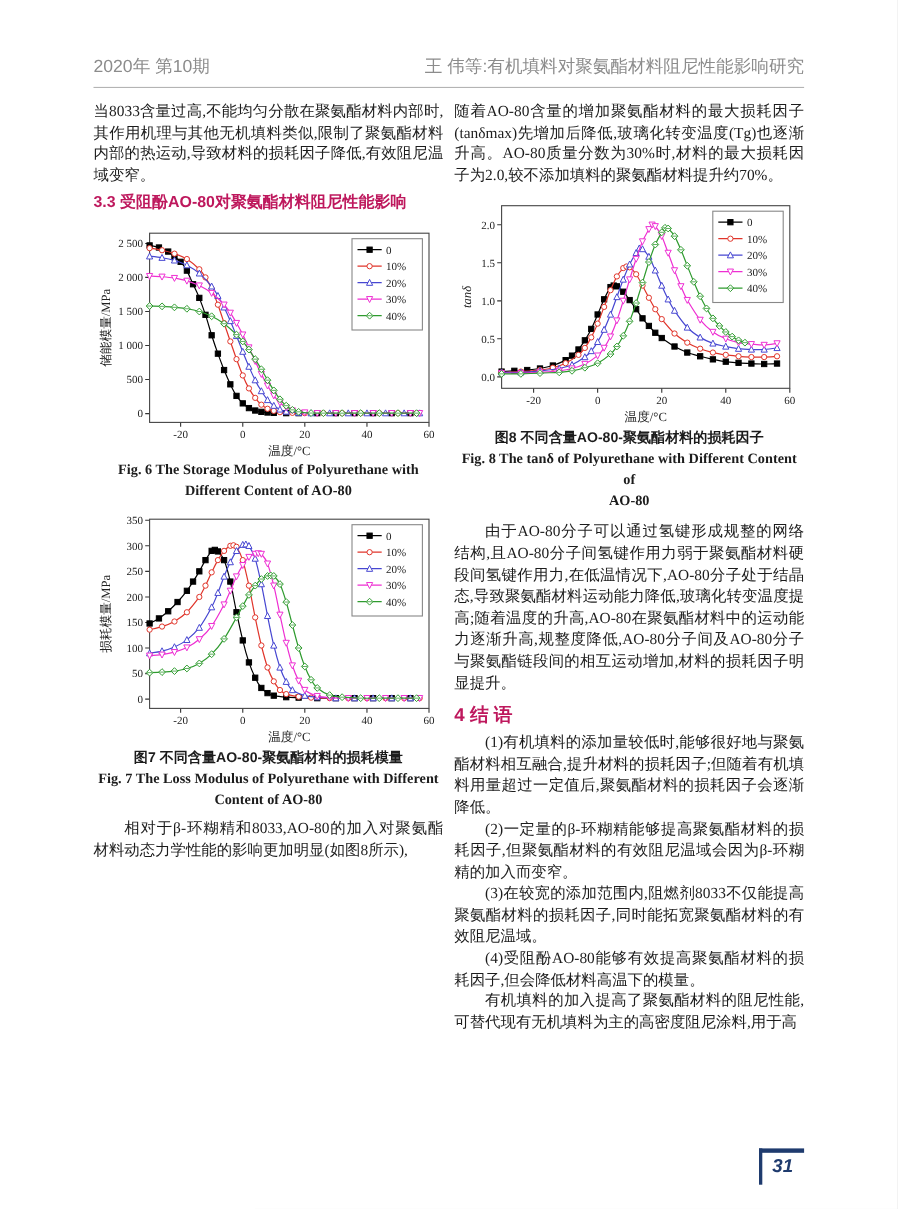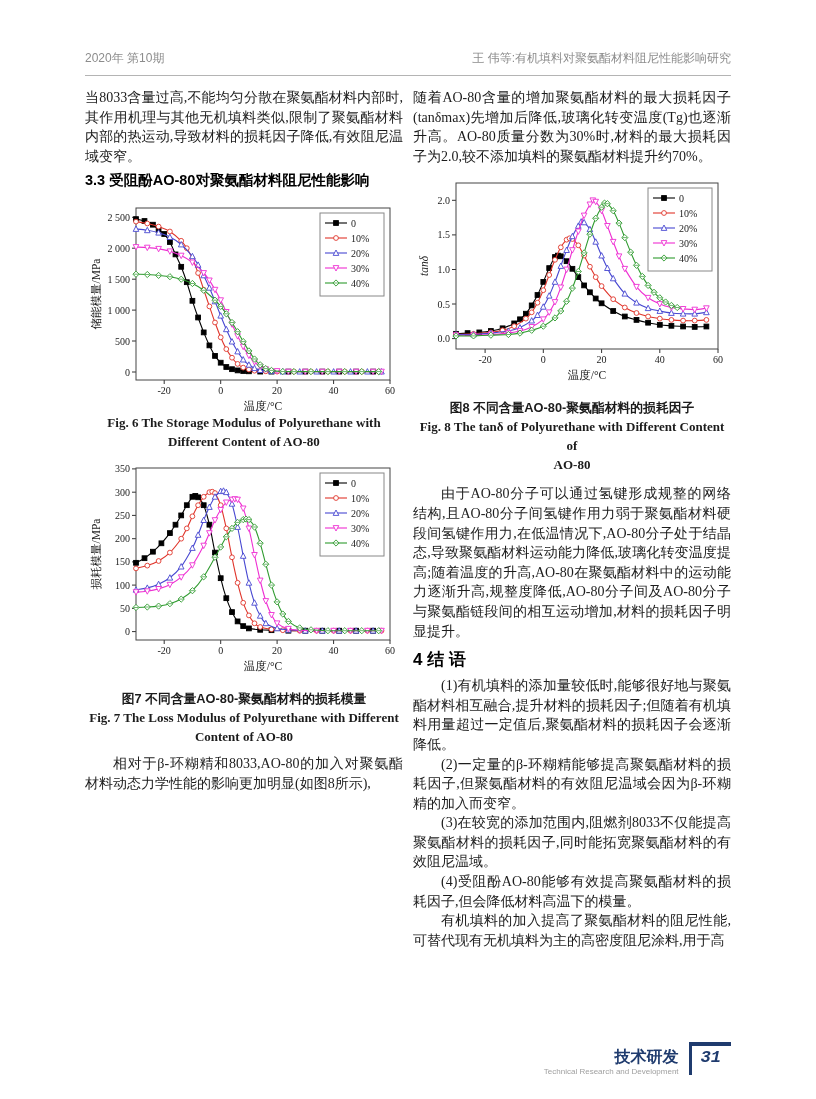--- a/index.html
+++ b/index.html
@@ -9,49 +9,49 @@
     background:#ffffff;
     margin:0 auto;
     font-family:"Liberation Serif","DejaVu Serif",serif;
     color:#1c1c1c;
     overflow:hidden;
   }
   .page-header{
     margin:50px 85px 0 85px;
     display:flex;justify-content:space-between;align-items:flex-end;
     font-family:"Liberation Sans","DejaVu Sans",sans-serif;
-    font-size:12px;color:#8c8c8c;
+    font-size:16px;color:#8c8c8c;
     border-bottom:1px solid #b4b4b4;
     padding-bottom:8px;
     gap:32px;
   }
   .columns{
     display:flex;gap:10px;
     margin:12px 85px 0 85px;
     justify-content:flex-end;
   }
   .col{width:318px;}
   .para{
     font-size:14px;line-height:19.6px;
     text-align:justify;margin:0;
   }
   .indent{text-indent:2em;}
   .sec-heading{
     font-family:"Liberation Sans","DejaVu Sans",sans-serif;
     font-weight:bold;font-size:14.5px;
-    color:#000000;
+    color:#be185d;
     margin:4px 0 3px 0;line-height:21px;
   }
   .sec-heading.big{font-size:17px;margin:8px 0 6px 0;}
   .figure{margin:10px 0 4px 0;text-align:center;}
   .figure svg{display:block;margin:0 auto;}
   .cap-zh{
     font-family:"Liberation Sans","DejaVu Sans",sans-serif;
     font-weight:bold;font-size:12.8px;line-height:19px;
-    text-align:center;margin-top:16px;
+    text-align:center;margin-top:2px;
   }
   .cap-en{
     font-family:"Liberation Serif","DejaVu Serif",serif;
     font-weight:bold;font-size:13px;line-height:19px;
     text-align:center;
   }
   .page-footer{
     position:absolute;right:85px;bottom:22px;
     display:flex;align-items:flex-start;
   }
@@ -64,21 +64,21 @@
     font-family:"Liberation Sans","DejaVu Sans",sans-serif;
     font-size:8px;color:#a0a0a0;line-height:11px;
   }
   .footer-pagebox{
     margin-left:10px;
     border-top:4px solid #1f3b6e;
     border-left:3px solid #1f3b6e;
     padding:3px 10px 8px 9px;
   }
   .footer-page{
-    font-family:Liberation Mono, monospace;
+    font-family:Liberation Sans, sans-serif;
     font-style:italic;font-weight:bold;
     font-size:17px;color:#1f3b6e;line-height:18px;
   }
 </style>
 </head>
 <body>
 
 <div class="page">
 
   <div class="page-header">
@@ -776,22 +776,18 @@
       <p class="para indent">(1)有机填料的添加量较低时,能够很好地与聚氨酯材料相互融合,提升材料的损耗因子;但随着有机填料用量超过一定值后,聚氨酯材料的损耗因子会逐渐降低。</p>
       <p class="para indent">(2)一定量的β-环糊精能够提高聚氨酯材料的损耗因子,但聚氨酯材料的有效阻尼温域会因为β-环糊精的加入而变窄。</p>
       <p class="para indent">(3)在较宽的添加范围内,阻燃剂8033不仅能提高聚氨酯材料的损耗因子,同时能拓宽聚氨酯材料的有效阻尼温域。</p>
       <p class="para indent">(4)受阻酚AO-80能够有效提高聚氨酯材料的损耗因子,但会降低材料高温下的模量。</p>
       <p class="para indent">有机填料的加入提高了聚氨酯材料的阻尼性能,可替代现有无机填料为主的高密度阻尼涂料,用于高</p>
     </div>
 
   </div>
 
   <div class="page-footer">
-    <div class="footer-text">
-      <div class="footer-zh">技术研发</div>
-      <div class="footer-en">Technical Research and Development</div>
-    </div>
     <div class="footer-pagebox">
       <div class="footer-page">31</div>
     </div>
   </div>
 
 </div>
 
 </body></html>

